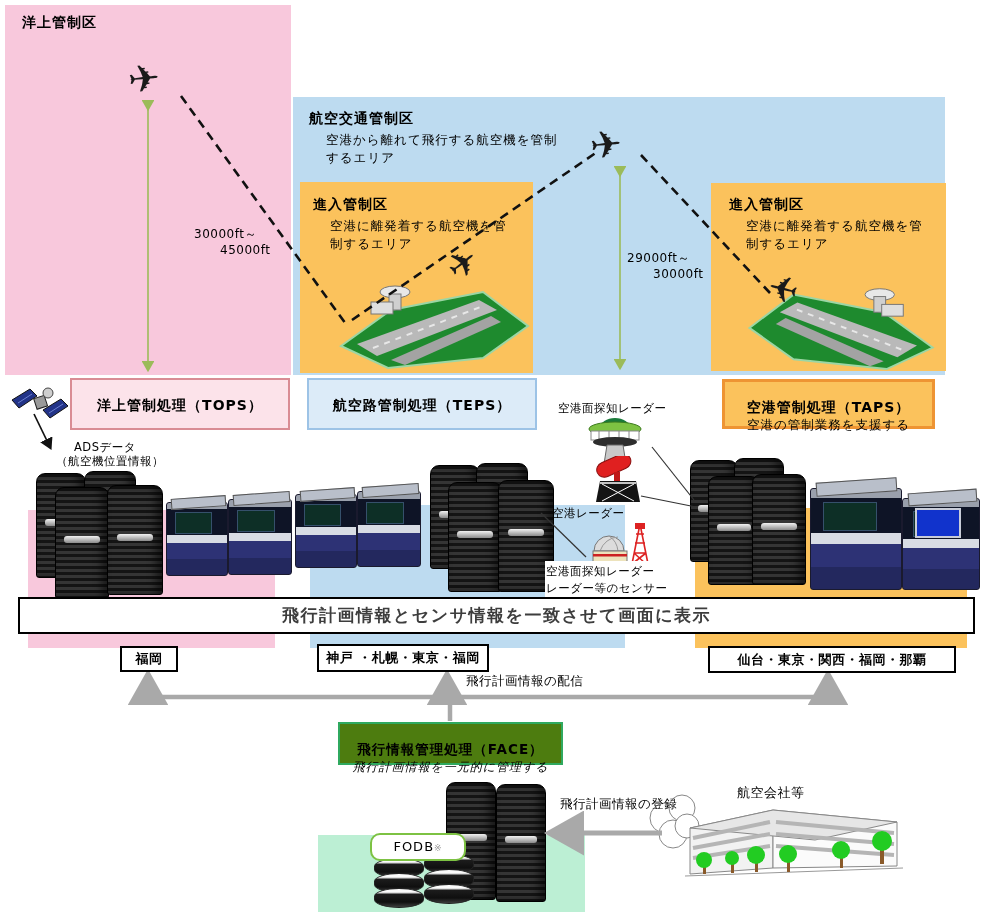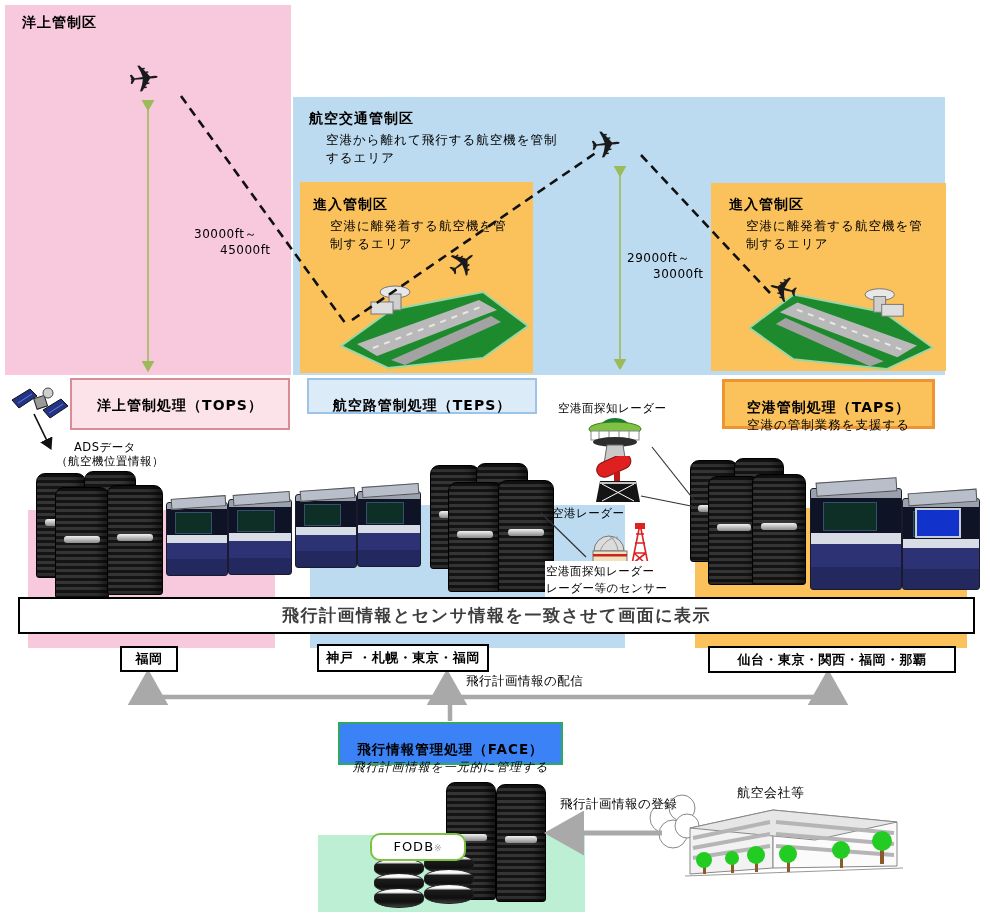--- a/index.html
+++ b/index.html
@@ -14,21 +14,21 @@
   .region-desc{font-size:12.5px;letter-spacing:1px;line-height:1.4;}
   .alt-label{font-size:12px;letter-spacing:.5px;line-height:1.35;}
   .alt-label .l2{padding-left:26px;display:block;}
   
   .sysbox{text-align:center;padding-top:17px;box-sizing:border-box;z-index:5;}
   .sysbox .t{font-size:14px;font-weight:bold;letter-spacing:1px;}
   .sysbox .s{font-size:12.5px;letter-spacing:1px;}
   .b-tops{background:#FCE3EA;border:2px solid #D98C94;}
   .b-teps{background:#DCEBF8;border:2px solid #9DC3E6;}
   .b-taps{background:#FBC25C;border:3px solid #EE9433;}
-  .b-face{background:#3b82f6;border:2px solid #2FA95F;}
+  .b-face{background:#4d7c0f;border:2px solid #2FA95F;}
   .b-face .t{font-size:13.5px;}
   .b-face .s{font-size:12px;font-style:italic;}
   
   .banner{background:#fff;border:2px solid #000;z-index:6;text-align:center;
           font-size:17px;font-weight:bold;color:#3d3d3d;letter-spacing:1.5px;line-height:33px;}
   
   .locbox{background:#fff;border:2px solid #000;z-index:6;text-align:center;
           font-size:13px;font-weight:bold;letter-spacing:.5px;}
   .small-label{font-size:11.5px;letter-spacing:.5px;z-index:4;}
   .flow-label{font-size:12.5px;letter-spacing:.5px;z-index:4;}
@@ -107,21 +107,21 @@
     <polygon points="58,88 158,44 168,50 72,93" fill="#A3A3A3"></polygon>
     <line x1="40" y1="76" x2="150" y2="34" stroke="#e8e8e8" stroke-width="2" stroke-dasharray="6 6"></line>
     <ellipse cx="62" cy="20" rx="15" ry="6" fill="#e8e8e8" stroke="#777"></ellipse>
     <rect x="56" y="22" width="12" height="16" fill="#cfcfcf" stroke="#777"></rect>
     <rect x="38" y="30" width="22" height="12" fill="#dedede" stroke="#777"></rect>
   </svg>
 
   <div class="abs sysbox b-tops" style="left:70px;top:378px;width:220px;height:52px;">
     <div class="t">洋上管制処理（TOPS）</div>
   </div>
-  <div class="abs sysbox b-teps" style="left:307px;top:378px;width:230px;height:36px;">
+  <div class="abs sysbox b-teps" style="left:307px;top:378px;width:230px;height:52px;">
     <div class="t">航空路管制処理（TEPS）</div>
   </div>
   <div class="abs sysbox b-taps" style="left:722px;top:379px;width:213px;height:50px;">
     <div class="t">空港管制処理（TAPS）</div>
     <div class="s">空港の管制業務を支援する</div>
   </div>
 
   <svg class="abs" style="left:10px;top:380px;z-index:3;" width="60" height="50" viewBox="0 0 60 50">
     <polygon points="2,20 20,9 27,16 9,28" fill="#223388" stroke="#111"></polygon>
     <polygon points="33,30 51,19 58,26 40,38" fill="#223388" stroke="#111"></polygon>

